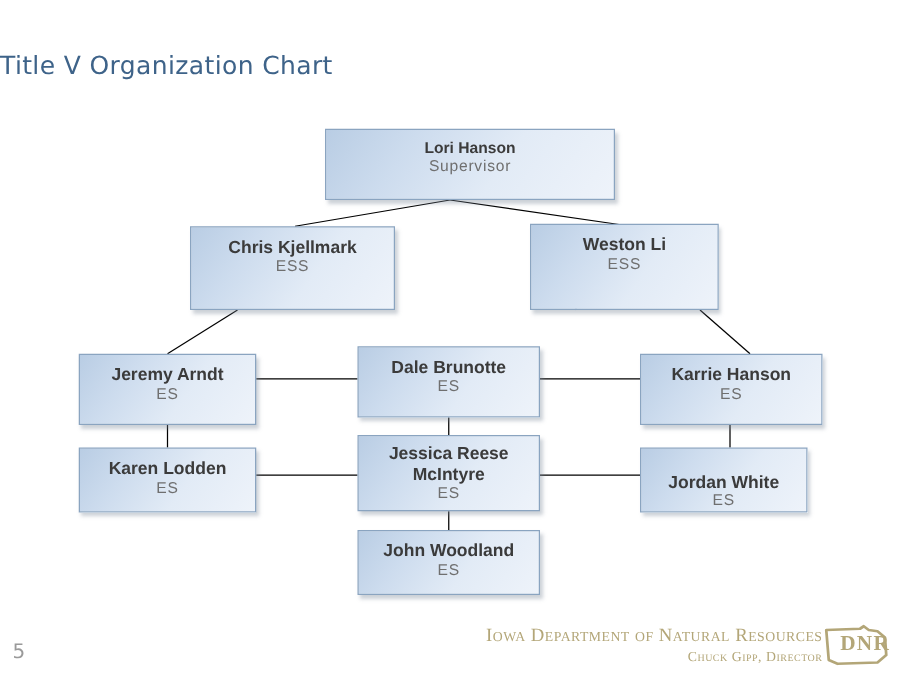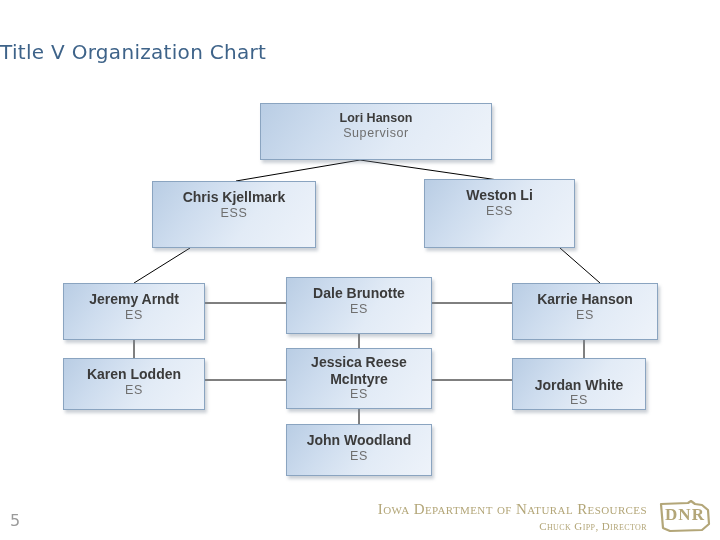--- a/index.html
+++ b/index.html
@@ -100,21 +100,21 @@
     color: #9a9a9a;
     font-family: "DejaVu Sans", sans-serif;
   }
 
   #dnr-footer {
     position: absolute;
     right: 8px;
     bottom: 6px;
     display: flex;
     align-items: flex-start;
-    gap: 11px;
+    gap: 0;
   }
   #dnr-text {
     text-align: right;
     padding-top: 4px;
   }
   #dnr-line1 {
     font-family: "Liberation Serif", serif;
     font-variant: small-caps;
     font-size: 15px;
     color: #b3a678;
@@ -134,21 +134,21 @@
   }
   #dnr-logo {
     width: 54px;
     height: 36px;
     position: relative;
   }
   #dnr-logo .logo-label {
     position: absolute;
     left: 0; top: 7px;
     width: 54px;
-    text-align: center;
+    text-align: right;
     font-family: "Liberation Serif", serif;
     font-variant: small-caps;
     font-weight: bold;
     font-size: 17px;
     color: #b3a678;
     letter-spacing: 1px;
   }
 </style>
 </head>
 <body>

